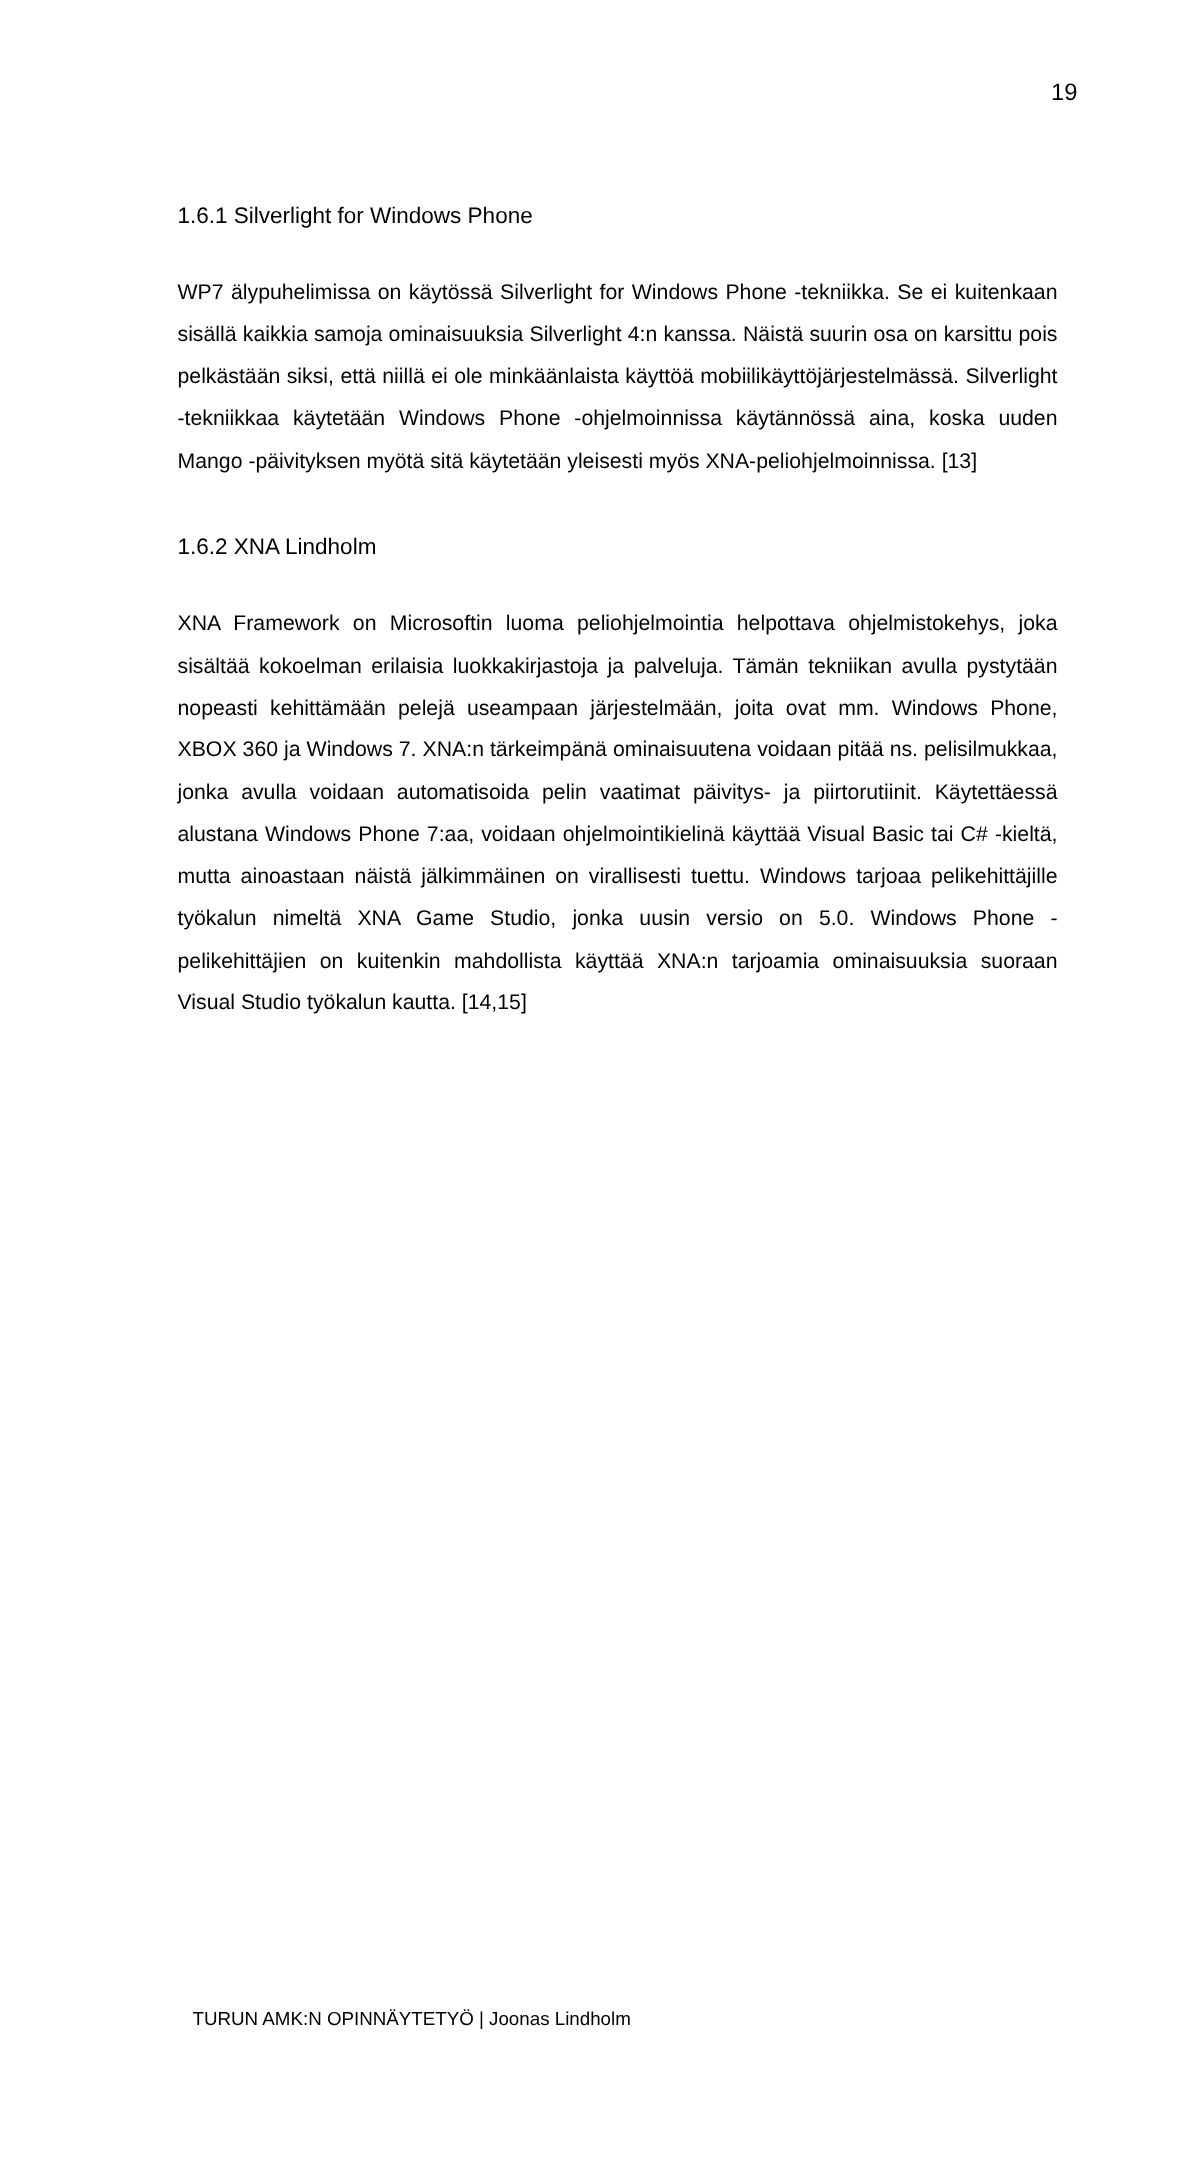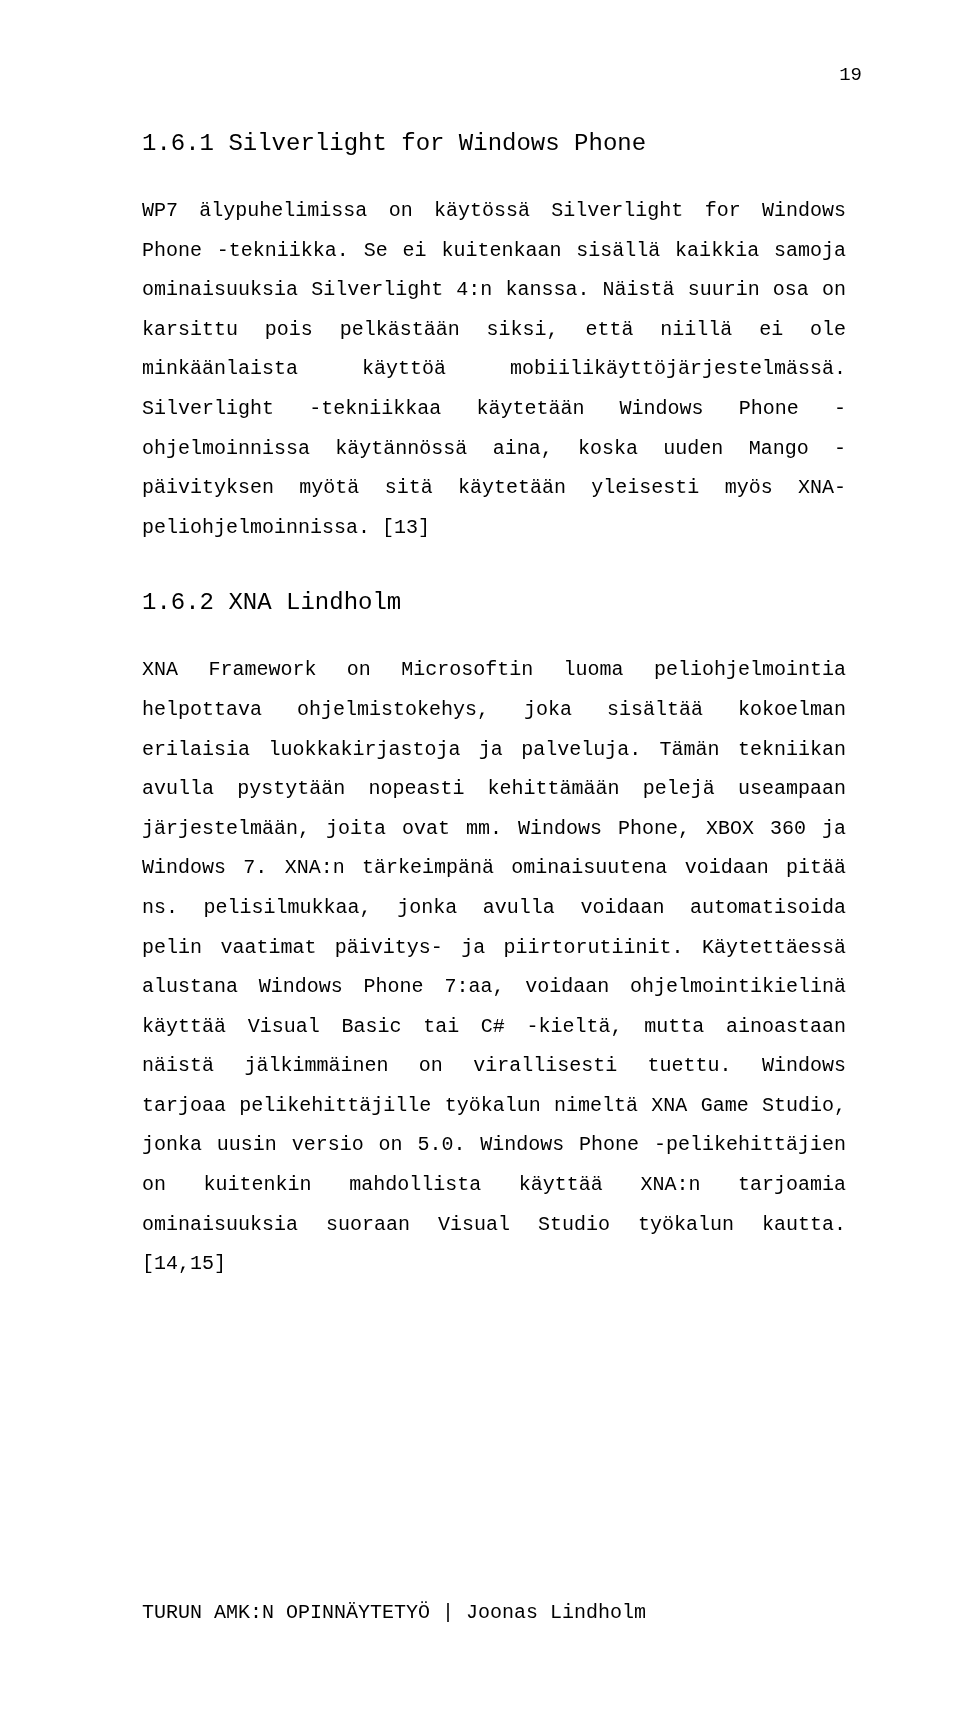--- a/index.html
+++ b/index.html
@@ -9,48 +9,47 @@
     height: 1734px;
     background: #ffffff;
     font-family: Arial, Helvetica, sans-serif;
     color: #000;
   }
   .page {
     position: relative;
     box-sizing: border-box;
     width: 960px;
     height: 1702px;
-    padding: 64px 98px 78px 142px;
-    font-family: Liberation Mono, monospace;
+    padding: 96px 98px 78px 142px;
   }
   .page-num {
     position: absolute;
     top: 64px;
     right: 98px;
     font-size: 19px;
   }
   .content {
     margin-top: 66px;
   }
   .heading {
-    font-size: 24px;
+    font-size: 18px;
     margin: 0 0 34px 0;
     font-weight: normal;
   }
   .para {
-    font-size: 20px;
+    font-size: 17px;
     line-height: 1.98;
     text-align: justify;
     margin: 0 16px 42px 0;
   }
   .footer {
     position: absolute;
-    left: 142px;
+    left: 154px;
     bottom: 78px;
-    font-size: 20px;
+    font-size: 15px;
   }
 </style>
 </head>
 <body>
 
 <div class="page">
 
   <div class="page-num">19</div>
 
   <div class="content">

